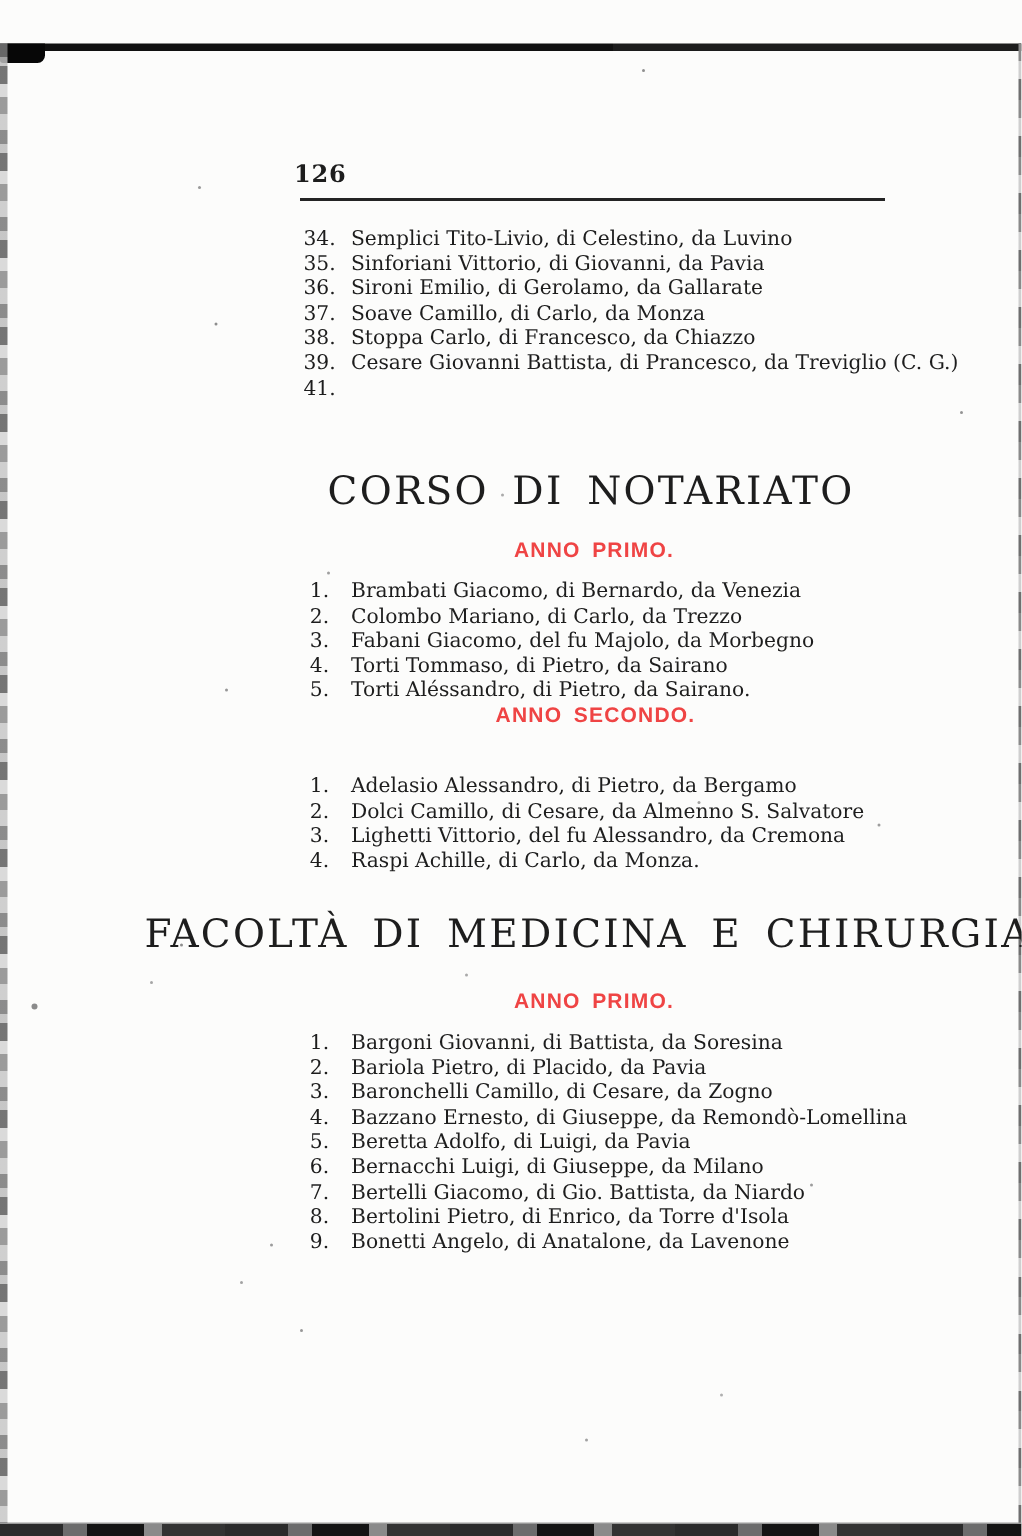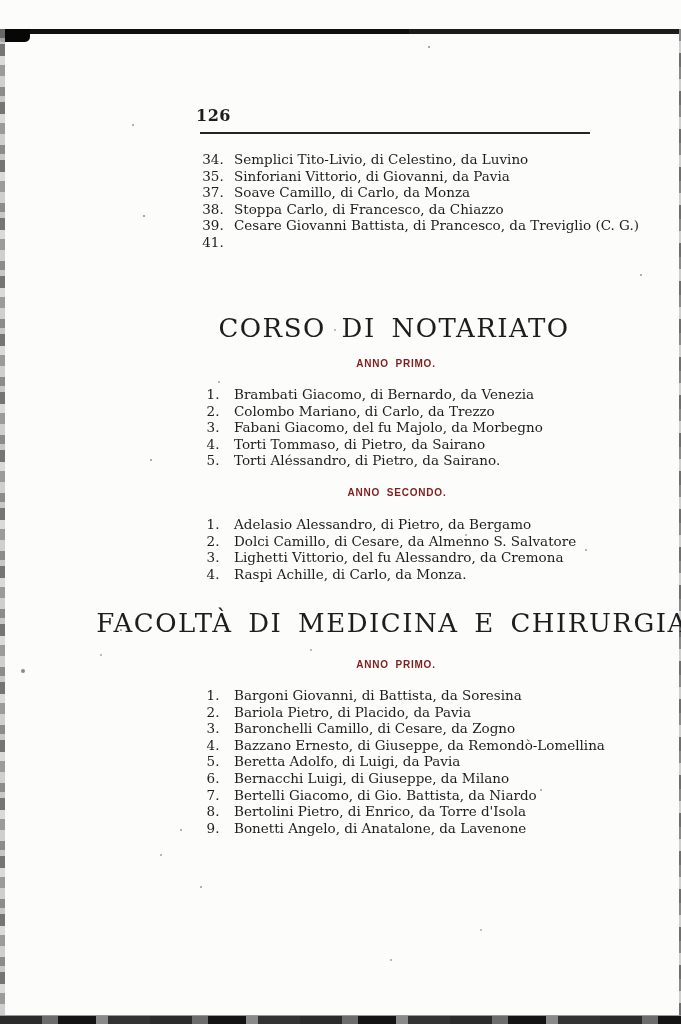--- a/index.html
+++ b/index.html
@@ -70,28 +70,28 @@
   .num { width: 28px; text-align: center; flex: none; }
   .txt { margin-left: 7px; white-space: nowrap; }
 
   .section-title {
     position: absolute; transform: translateX(-50%); white-space: nowrap;
     font-size: 26px; letter-spacing: 1.5px; word-spacing: 6px; font-weight: normal;
   }
   .anno-heading {
     position: absolute; transform: translateX(-50%); white-space: nowrap;
     font-family: "Liberation Sans", sans-serif; font-weight: bold;
-    font-size: 10px; letter-spacing: .8px; word-spacing: 3px; color: #7f1d1d;
+    font-size: 14px; letter-spacing: .8px; word-spacing: 3px; color: #ef4444;
   }
 
   #list-continued { top: 122px; }
   #notariato-title { left: 394px; top: 284px; }
   #anno-primo-not  { left: 396px; top: 329px; }
   #list-not-primo  { top: 357px; }
-  #anno-secondo    { left: 397px; top: 458px; }
+  #anno-secondo    { left: 397px; top: 439px; }
   #list-not-secondo{ top: 487px; }
   #medicina-title  { left: 392px; top: 579px; }
   #anno-primo-med  { left: 396px; top: 630px; }
   #list-med-primo  { top: 658px; }
 </style>
 </head>
 <body>
 
 <div class="page">
 
@@ -108,20 +108,24 @@
   <div class="list" id="list-continued">
     <div class="row">
         <span class="num">34.</span>
         <span class="txt">Semplici Tito-Livio, di Celestino, da Luvino</span>
       </div>
     <div class="row">
         <span class="num">35.</span>
         <span class="txt">Sinforiani Vittorio, di Giovanni, da Pavia</span>
       </div>
     <div class="row">
+        <span class="num">36.</span>
+        <span class="txt">Sironi Emilio, di Gerolamo, da Gallarate</span>
+      </div>
+    <div class="row">
         <span class="num">37.</span>
         <span class="txt">Soave Camillo, di Carlo, da Monza</span>
       </div>
     <div class="row">
         <span class="num">38.</span>
         <span class="txt">Stoppa Carlo, di Francesco, da Chiazzo</span>
       </div>
     <div class="row">
         <span class="num">39.</span>
         <span class="txt">Cesare Giovanni Battista, di Prancesco, da Treviglio (C. G.)</span>

